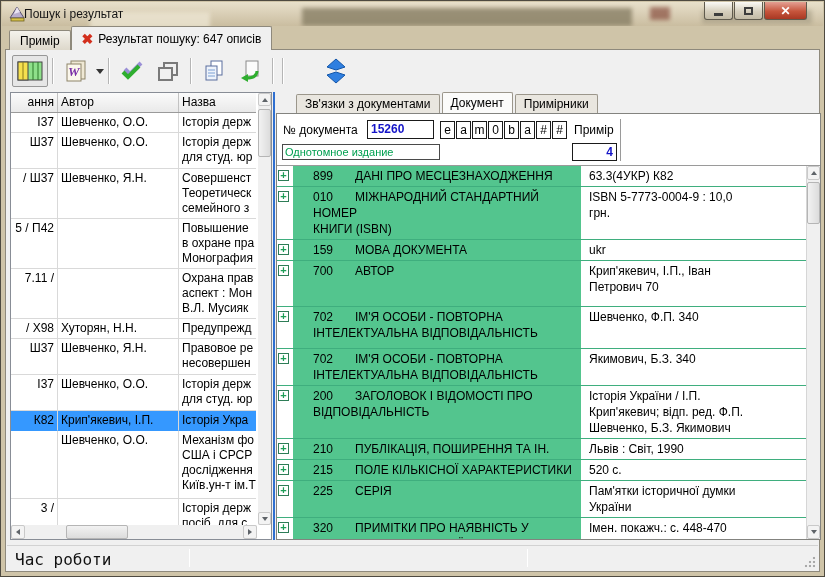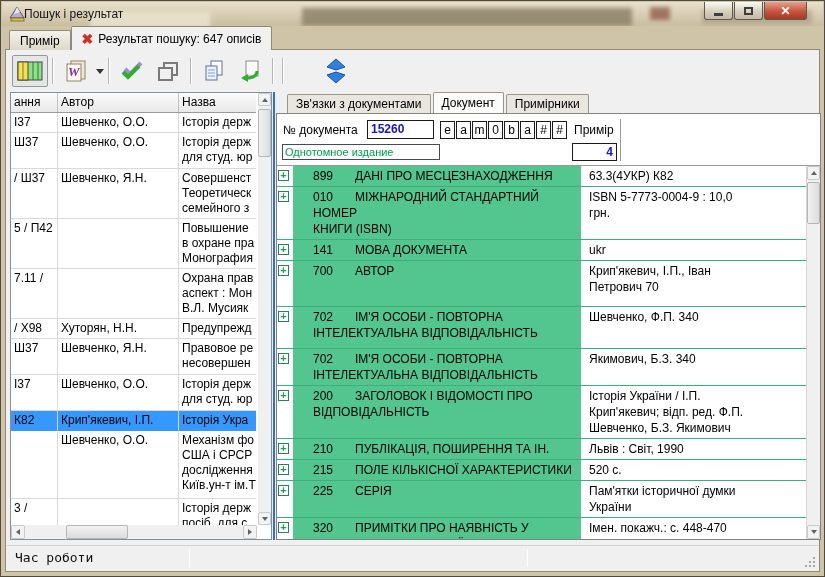--- a/index.html
+++ b/index.html
@@ -42,39 +42,39 @@
   .tsep{width:2px;height:26px;border-left:1px solid #b5b5b5;border-right:1px solid #fff;margin:0 4px;}
   .dd{width:0;height:0;border:4px solid transparent;border-top:5px solid #333;margin-left:2px;margin-top:4px;}
   
   .lpanel{position:absolute;left:4px;top:42px;width:262px;height:448px;border:1px solid #888d96;background:#fff;}
   .lgrid{position:absolute;left:0;top:0;width:245px;height:432px;overflow:hidden;}
   .lhead{display:flex;height:20px;background:linear-gradient(#fbfbfb,#e9e9e9);border-bottom:1px solid #9a9a9a;}
   .lhead .hc{padding:2px 3px;border-right:1px solid #c2c2c2;overflow:hidden;white-space:pre;}
   .lrow{display:flex;overflow:hidden;}
   .lrow .c{padding:2px 3px;border-right:1px solid #d9d9d9;border-bottom:1px solid #d9d9d9;
     overflow:hidden;white-space:pre;line-height:15px;height:100%;}
-  .cw1{width:47px;} .cw2{width:121px;} .cw3{width:77px;border-right:none!important;}
+  .cw1{width:47px;text-align:right;} .cw2{width:121px;} .cw3{width:77px;border-right:none!important;}
   .lrow.selected .c{background:#3598ff;border-bottom-color:#3598ff;color:#000;}
   
   .sb{background:#f0f0f0;position:absolute;}
   .sbv{width:13px;} .sbh{height:14px;}
   .sbtn{position:absolute;background:#f3f3f3;border:1px solid #c9c9c9;border-radius:2px;
     display:flex;align-items:center;justify-content:center;}
   .tri{width:0;height:0;border:3px solid transparent;}
   .tri.up{border-bottom:4px solid #5e6368;margin-top:-3px;}
   .tri.down{border-top:4px solid #5e6368;margin-bottom:-3px;}
   .tri.left{border-right:4px solid #5e6368;margin-left:-3px;}
   .tri.right{border-left:4px solid #5e6368;margin-right:-3px;}
   .thumb{position:absolute;background:linear-gradient(90deg,#f2f2f2,#dcdcdc);border:1px solid #b5b5b5;border-radius:2px;}
   .thumbh{background:linear-gradient(#f2f2f2,#dcdcdc);}
   
   .splitter{position:absolute;left:267px;top:42px;width:2px;height:448px;background:#2f6fd0;}
   
   .rpanel{position:absolute;left:270px;top:42px;width:545px;height:448px;}
-  .rtabs{display:flex;height:21px;align-items:flex-end;padding-left:11px;}
+  .rtabs{display:flex;height:21px;align-items:flex-end;padding-left:20px;}
   .rtab{border:1px solid #9b968b;border-bottom:none;border-radius:2px 2px 0 0;padding:0 8px;
     height:19px;display:flex;align-items:center;background:#e9e6df;margin-right:2px;}
   .rtab.active{background:#fbfbfa;height:21px;position:relative;z-index:2;}
   .rbody{position:absolute;left:0;top:21px;right:0;bottom:0;border:1px solid #83837f;background:#fff;}
   .fields{position:absolute;left:0;top:0;right:0;height:52px;background:#fff;border-bottom:1px solid #9a9a9a;}
   .flabel{position:absolute;font-size:12px;color:#000;}
   .finput{position:absolute;border:1px solid #1a1a1a;background:#fff;color:#1414c8;font-weight:bold;
     font-size:12px;padding:1px 3px;}
   .flagrow{position:absolute;left:163px;top:7px;display:flex;gap:1px;}
   .flag{width:15px;height:18px;border:1px solid #1a1a1a;background:#fff;display:flex;align-items:center;
@@ -88,21 +88,21 @@
   .mgut{width:16px;background:#fff;border-bottom:1px solid #3fae7e;position:relative;}
   .plusbox{position:absolute;left:1px;top:4px;width:11px;height:11px;border:1px solid #2e7d57;background:#fff;
     color:#1d9e57;font-size:11px;line-height:9px;text-align:center;font-weight:bold;}
   .mname{width:288px;background:#53c58e;border-bottom:1px solid #3fae7e;padding:2px 4px 2px 20px;
     line-height:16px;white-space:pre-line;overflow:hidden;}
   .mtag{display:inline-block;width:42px;}
   .mval{flex:1;background:#fff;border-bottom:1px solid #3fae7e;padding:2px 4px 2px 8px;line-height:16px;
     white-space:pre-line;overflow:hidden;}
   
   .statusbar{position:absolute;left:1px;right:1px;bottom:1px;height:25px;background:#f0f0f0;
-    border-top:1px solid #d2d2d2;font-family:"DejaVu Sans Mono",monospace;font-size:13px;}
+    border-top:1px solid #d2d2d2;font-family:"DejaVu Sans Mono",monospace;font-size:16px;}
   .spanel{position:absolute;top:4px;color:#111;white-space:nowrap;}
   .sdiv{position:absolute;top:3px;bottom:3px;width:1px;background:#c3c3c3;border-right:1px solid #fff;}
   .grip{position:absolute;right:2px;bottom:2px;width:12px;height:12px;
     background:
       radial-gradient(circle at 10px 2px,#a9a9a9 1px,transparent 1.6px),
       radial-gradient(circle at 10px 6px,#a9a9a9 1px,transparent 1.6px),
       radial-gradient(circle at 6px 6px,#a9a9a9 1px,transparent 1.6px),
       radial-gradient(circle at 10px 10px,#a9a9a9 1px,transparent 1.6px),
       radial-gradient(circle at 6px 10px,#a9a9a9 1px,transparent 1.6px),
       radial-gradient(circle at 2px 10px,#a9a9a9 1px,transparent 1.6px);}
@@ -355,21 +355,21 @@
               </div>
             <div class="mname"><span class="mtag">010</span><span>МІЖНАРОДНИЙ СТАНДАРТНИЙ НОМЕР
 КНИГИ (ISBN)</span></div>
             <div class="mval">ISBN 5-7773-0004-9 : 10,0
 грн.</div>
           </div>
           <div class="mrow" style="min-height:21px">
             <div class="mgut">
                 <span class="plusbox">+</span>
               </div>
-            <div class="mname"><span class="mtag">141</span><span>МОВА ДОКУМЕНТА</span></div>
+            <div class="mname"><span class="mtag">159</span><span>МОВА ДОКУМЕНТА</span></div>
             <div class="mval">ukr</div>
           </div>
           <div class="mrow" style="min-height:46px">
             <div class="mgut">
                 <span class="plusbox">+</span>
               </div>
             <div class="mname"><span class="mtag">700</span><span>АВТОР</span></div>
             <div class="mval">Крип'якевич, І.П., Іван
 Петрович 70</div>
           </div>

